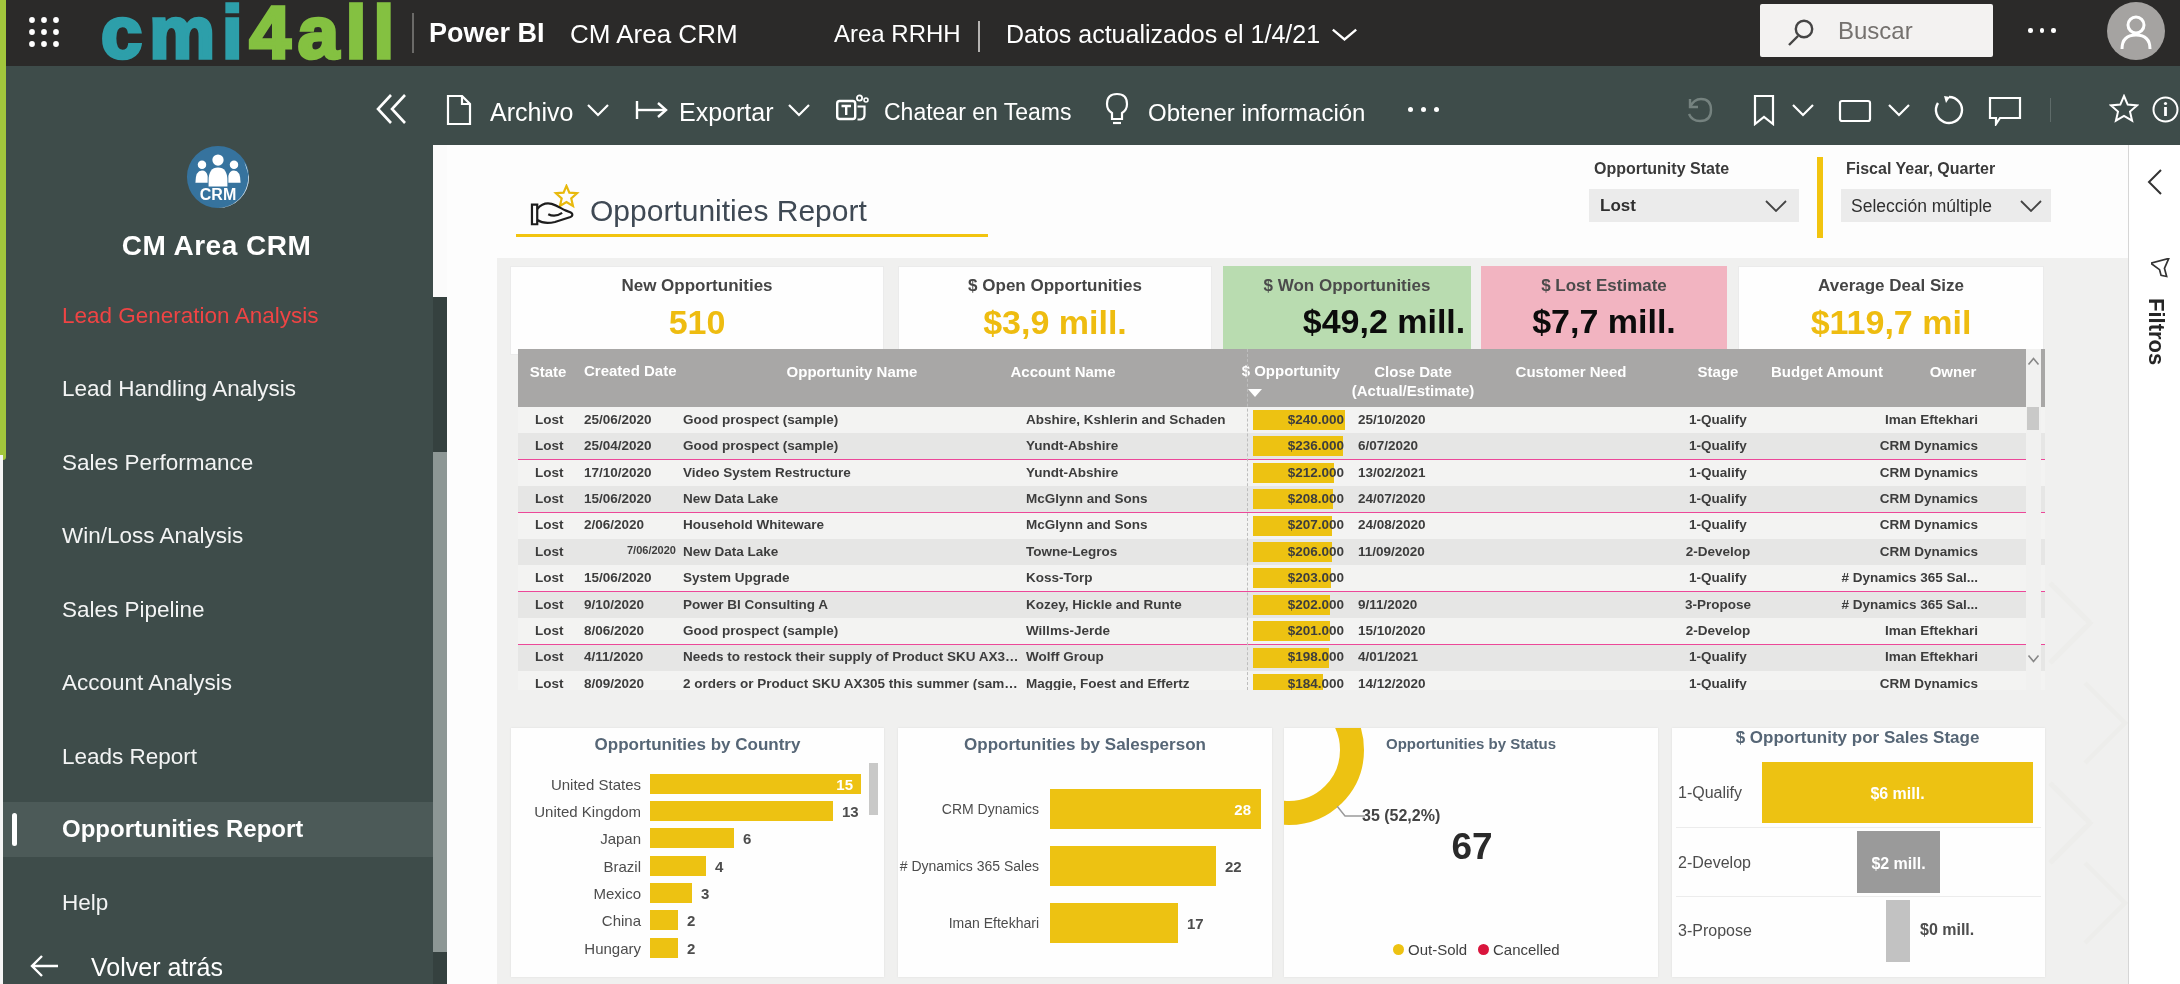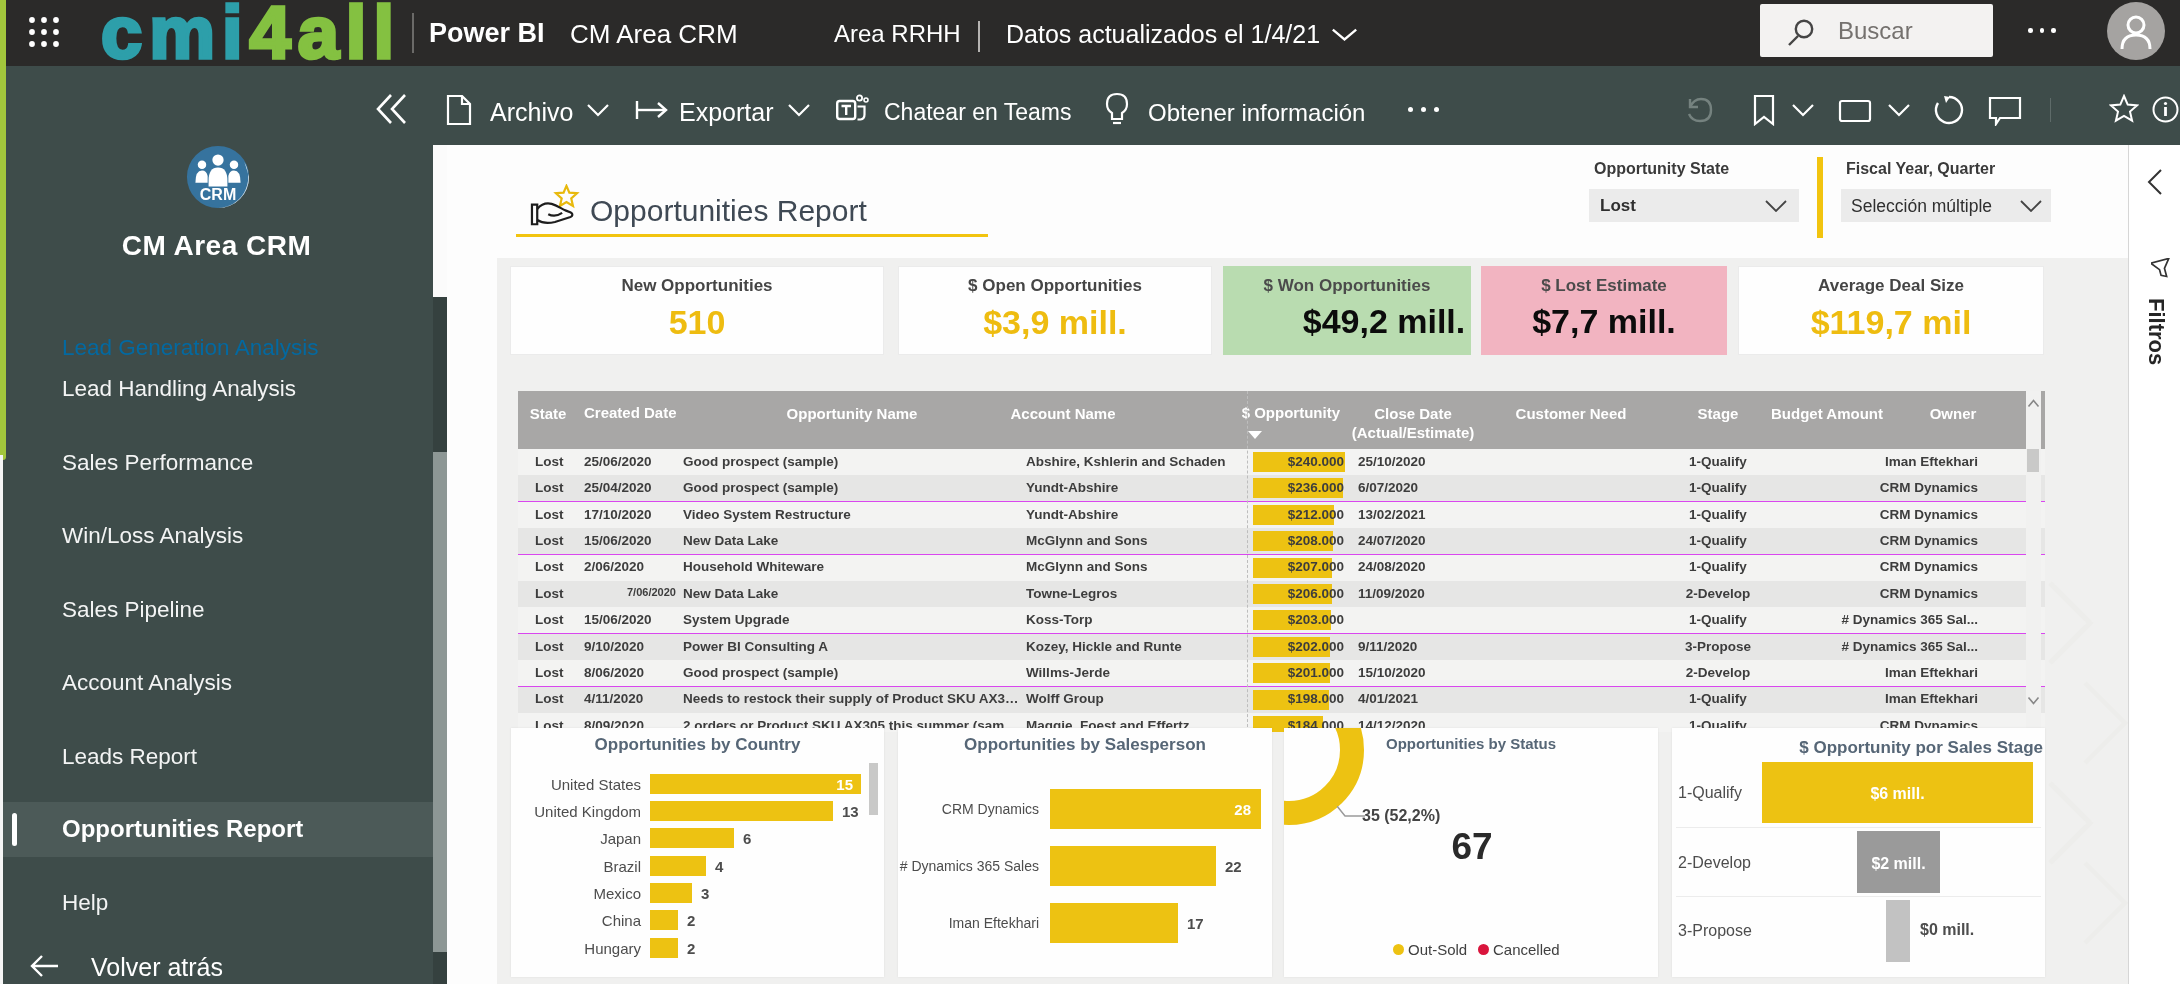--- a/index.html
+++ b/index.html
@@ -147,21 +147,21 @@
   <circle cx="34" cy="16" r="6" fill="#fff"></circle>
   <path d="M24 38 Q24 24 34 24 Q44 24 44 38 L44 44 L24 44 Z" fill="#fff"></path>
   <circle cx="17" cy="21" r="4.5" fill="#fff"></circle>
   <path d="M10 40 Q10 27 17 27 Q22 27 23 33 L23 40 Z" fill="#fff"></path>
   <circle cx="51" cy="21" r="4.5" fill="#fff"></circle>
   <path d="M45 33 Q46 27 51 27 Q58 27 58 40 L45 40 Z" fill="#fff"></path>
   <text x="34" y="58" text-anchor="middle" font-family="Liberation Sans" font-size="17" font-weight="bold" fill="#fff">CRM</text>
 </svg>
 <div class="abs" style="left:0;top:230px;width:433px;text-align:center;color:#fff;font-size:28px;font-weight:bold;letter-spacing:0.5px;">CM Area CRM</div>
 
-<div class="abs" style="left:62px;top:303px;color:#0369a1;font-size:22.5px;margin-top:32px;">Lead Generation Analysis</div>
+<div class="abs" style="left:62px;top:303px;color:#ef4444;font-size:22.5px;">Lead Generation Analysis</div>
 <div class="abs" style="left:62px;top:376px;color:#f3f4f4;font-size:22.5px;">Lead Handling Analysis</div>
 <div class="abs" style="left:62px;top:450px;color:#f3f4f4;font-size:22.5px;">Sales Performance</div>
 <div class="abs" style="left:62px;top:523px;color:#f3f4f4;font-size:22.5px;">Win/Loss Analysis</div>
 <div class="abs" style="left:62px;top:597px;color:#f3f4f4;font-size:22.5px;">Sales Pipeline</div>
 <div class="abs" style="left:62px;top:670px;color:#f3f4f4;font-size:22.5px;">Account Analysis</div>
 <div class="abs" style="left:62px;top:744px;color:#f3f4f4;font-size:22.5px;">Leads Report</div>
 <div class="abs" style="left:0;top:802px;width:433px;height:55px;background:#4c5a58;"></div>
 <div class="abs" style="left:12px;top:813px;width:5px;height:33px;border-radius:3px;background:#fff;"></div>
 <div class="abs" style="left:62px;top:815px;color:#fff;font-size:24px;font-weight:bold;">Opportunities Report</div>
 <div class="abs" style="left:62px;top:890px;color:#f3f4f4;font-size:22.5px;">Help</div>
@@ -236,21 +236,21 @@
 <div class="abs" style="left:1223px;top:302px;width:248px;text-align:center;color:#0c0c0c;font-size:34px;font-weight:bold;margin-left:37px;">$49,2 mill.</div>
 
 <div class="abs" style="left:1481px;top:266px;width:246px;height:89px;background:#f2b4c1;"></div>
 <div class="abs" style="left:1481px;top:276px;width:246px;text-align:center;color:#4b4b4b;font-size:17px;font-weight:bold;">$ Lost Estimate</div>
 <div class="abs" style="left:1481px;top:302px;width:246px;text-align:center;color:#0c0c0c;font-size:34px;font-weight:bold;">$7,7 mill.</div>
 
 <div class="abs" style="left:1738px;top:266px;width:306px;height:89px;background:#fefefe;border:1px solid #ebebeb;"></div>
 <div class="abs" style="left:1738px;top:276px;width:306px;text-align:center;color:#454545;font-size:17px;font-weight:bold;">Average Deal Size</div>
 <div class="abs" style="left:1738px;top:303px;width:306px;text-align:center;color:#eebc10;font-size:34px;font-weight:bold;">$119,7 mil</div>
 
-<div class="abs" style="left:518px;top:391px;width:1527px;height:341px;background:#d946ef;overflow:hidden;font-weight:bold;">
+<div class="abs" style="left:518px;top:349px;width:1527px;height:341px;background:#ec4899;overflow:hidden;font-weight:bold;">
 <div class="abs" style="left:0;top:0;width:1527px;height:58px;background:#a8a7a6;"></div>
 <div class="abs" style="left:-120px;top:13px;width:300px;text-align:center;color:#fff;font-size:15px;line-height:19px;">State</div>
 <div class="abs" style="left:66px;top:13px;color:#fff;font-size:15px;">Created Date</div>
 <div class="abs" style="left:184px;top:13px;width:300px;text-align:center;color:#fff;font-size:15px;line-height:19px;">Opportunity Name</div>
 <div class="abs" style="left:395px;top:13px;width:300px;text-align:center;color:#fff;font-size:15px;line-height:19px;">Account Name</div>
 <div class="abs" style="left:602px;top:13px;width:220px;text-align:right;color:#fff;font-size:15px;">$ Opportunity</div>
 <div class="abs" style="left:745px;top:13px;width:300px;text-align:center;color:#fff;font-size:15px;line-height:19px;">Close Date<br>(Actual/Estimate)</div>
 <div class="abs" style="left:903px;top:13px;width:300px;text-align:center;color:#fff;font-size:15px;line-height:19px;">Customer Need</div>
 <div class="abs" style="left:1050px;top:13px;width:300px;text-align:center;color:#fff;font-size:15px;line-height:19px;">Stage</div>
 <div class="abs" style="left:1159px;top:13px;width:300px;text-align:center;color:#fff;font-size:15px;line-height:19px;">Budget Amount</div>
@@ -428,21 +428,21 @@
       <path d="M0 0 L8 10 L28 10" fill="none" stroke="#9a9a9a" stroke-width="1.5"></path>
     </svg>
 <div class="abs" style="left:78px;top:79px;color:#444;font-size:16px;font-weight:bold;">35 (52,2%)</div>
 <div class="abs" style="left:128px;top:98px;width:120px;text-align:center;color:#2a2a2a;font-size:37px;font-weight:bold;">67</div>
 <div class="abs" style="left:109px;top:216px;width:11px;height:11px;border-radius:50%;background:#edc212;"></div>
 <div class="abs" style="left:124px;top:213px;color:#404040;font-size:15px;">Out-Sold</div>
 <div class="abs" style="left:194px;top:216px;width:11px;height:11px;border-radius:50%;background:#d9153c;"></div>
 <div class="abs" style="left:209px;top:213px;color:#404040;font-size:15px;">Cancelled</div>
 </div>
 <div class="abs" style="left:1672px;top:728px;width:373px;height:249px;overflow:hidden;">
-<div class="abs" style="left:0;top:10px;width:371px;text-align:right;color:#566676;font-size:17px;font-weight:bold;">$ Opportunity por Sales Stage</div>
+<div class="abs" style="left:0;top:0;width:371px;text-align:center;color:#566676;font-size:17px;font-weight:bold;">$ Opportunity por Sales Stage</div>
 <div class="abs" style="left:4px;top:99px;width:365px;height:1px;background:#ececec;"></div>
     <div class="abs" style="left:4px;top:168px;width:365px;height:1px;background:#ececec;"></div>
     <div class="abs" style="left:90px;top:34px;width:271px;height:61px;background:#edc212;"></div>
 <div class="abs" style="left:90px;top:57px;width:271px;text-align:center;color:#fff;font-size:16px;font-weight:bold;">$6 mill.</div>
 <div class="abs" style="left:185px;top:103px;width:83px;height:62px;background:#9a9a9a;"></div>
 <div class="abs" style="left:160px;top:127px;width:133px;text-align:center;color:#fff;font-size:16px;font-weight:bold;">$2 mill.</div>
 <div class="abs" style="left:214px;top:172px;width:24px;height:62px;background:#c2c2c2;"></div>
 <div class="abs" style="left:248px;top:193px;color:#4d4d4d;font-size:16px;font-weight:bold;">$0 mill.</div>
 <div class="abs" style="left:6px;top:56px;color:#4d4d4d;font-size:16px;">1-Qualify</div>
 <div class="abs" style="left:6px;top:126px;color:#4d4d4d;font-size:16px;">2-Develop</div>

